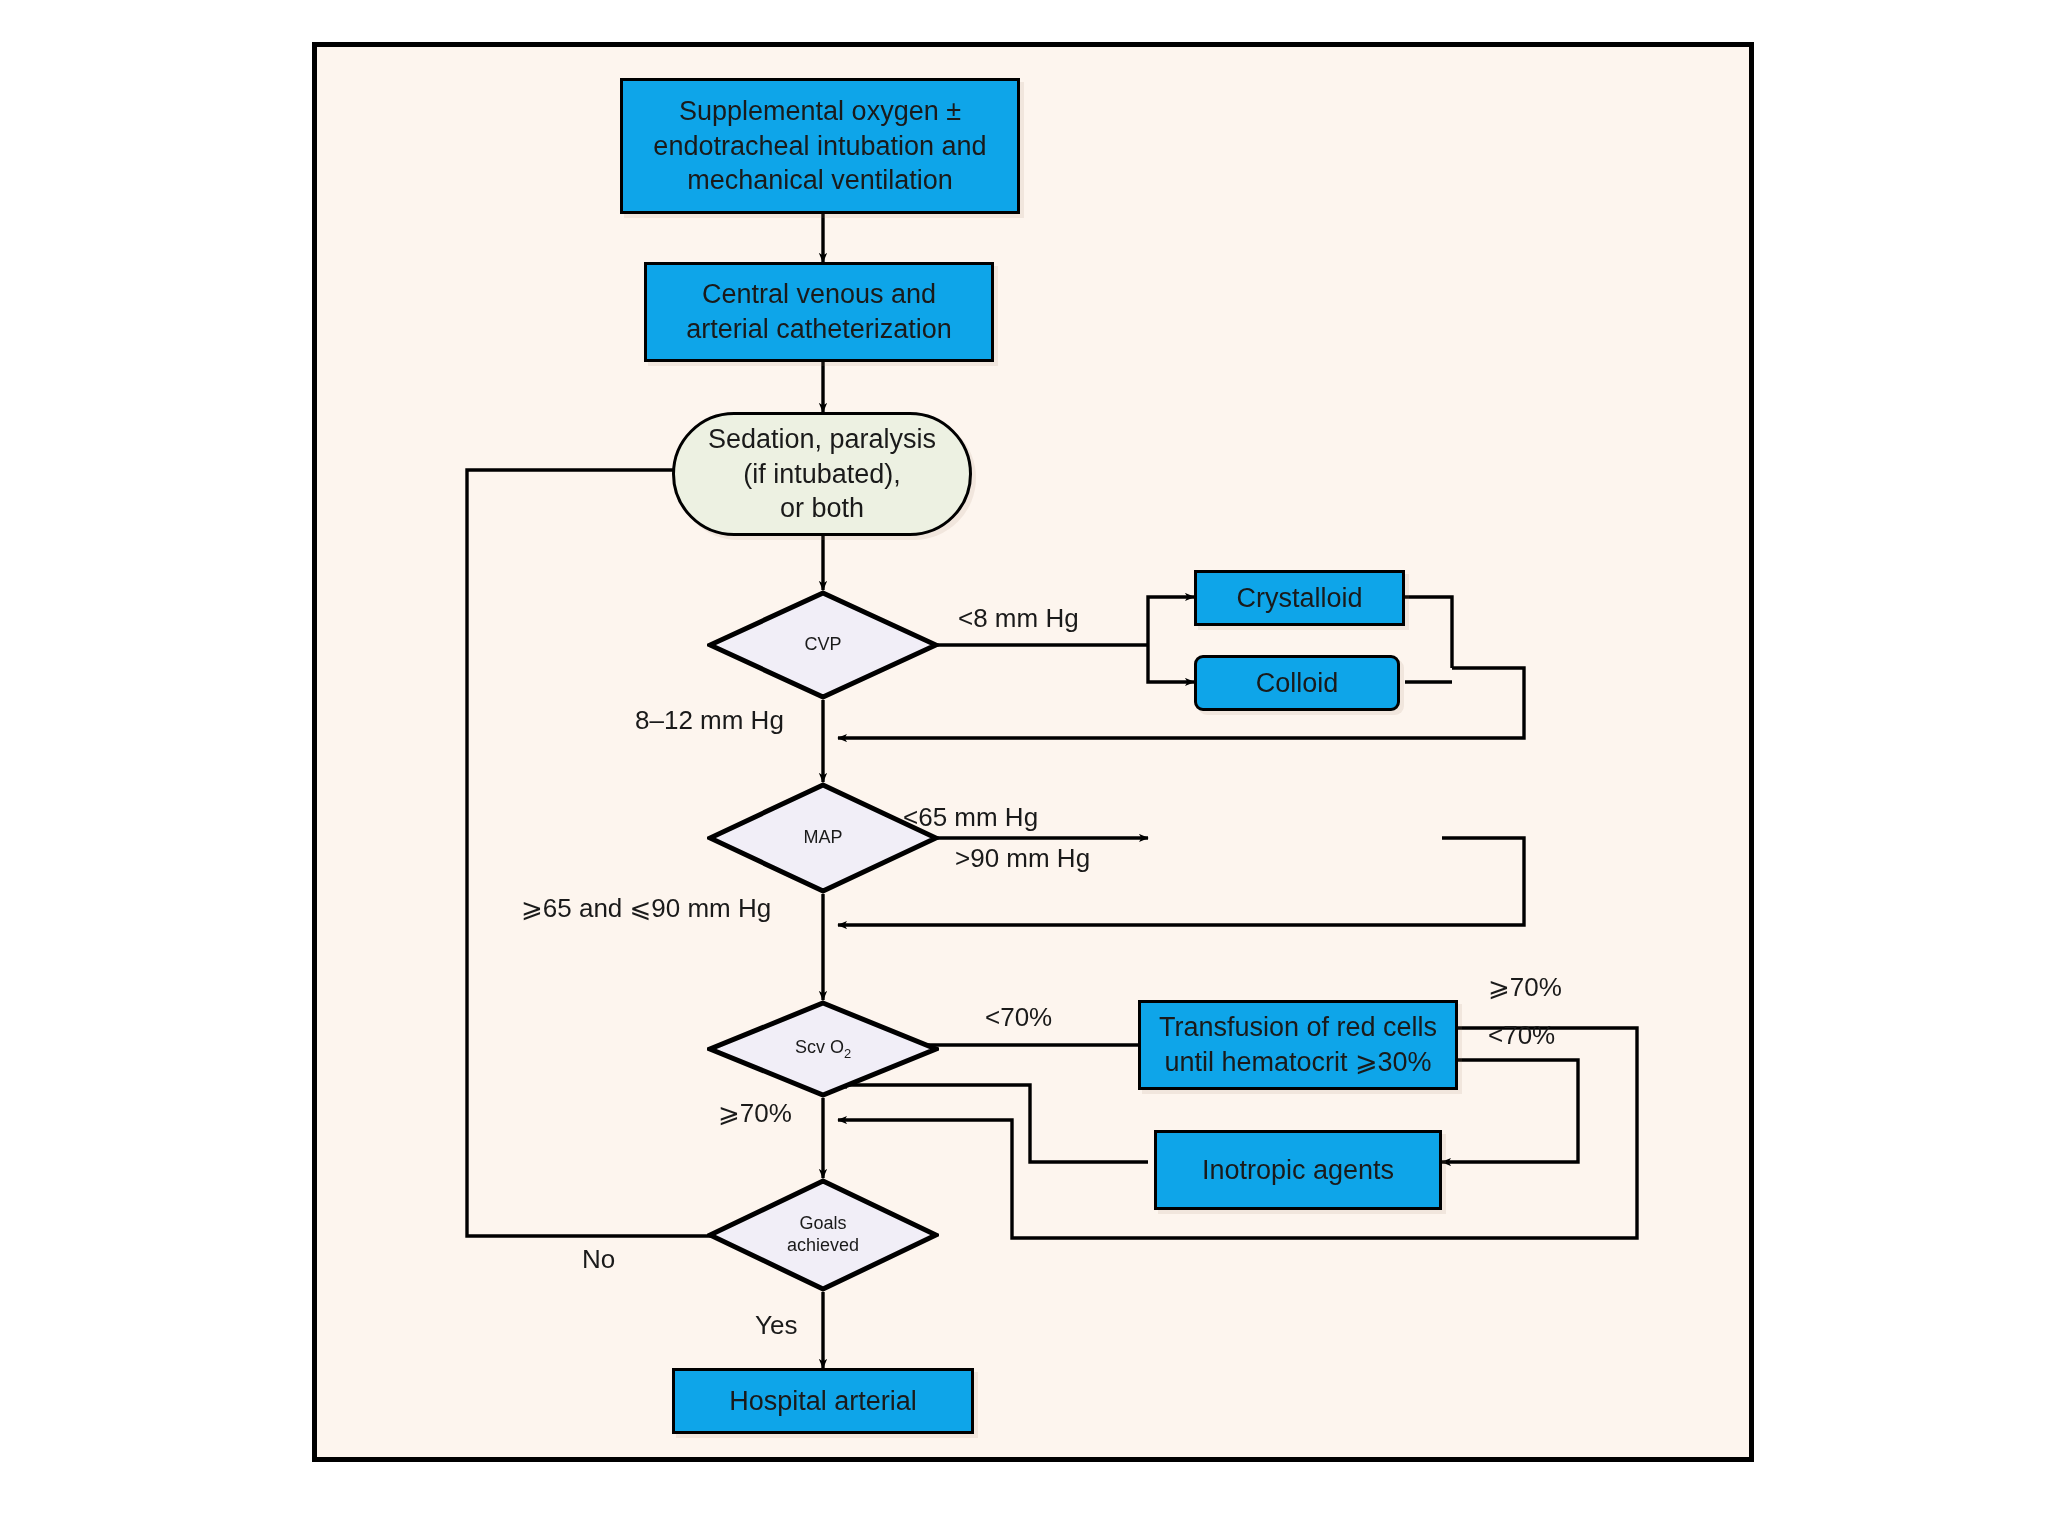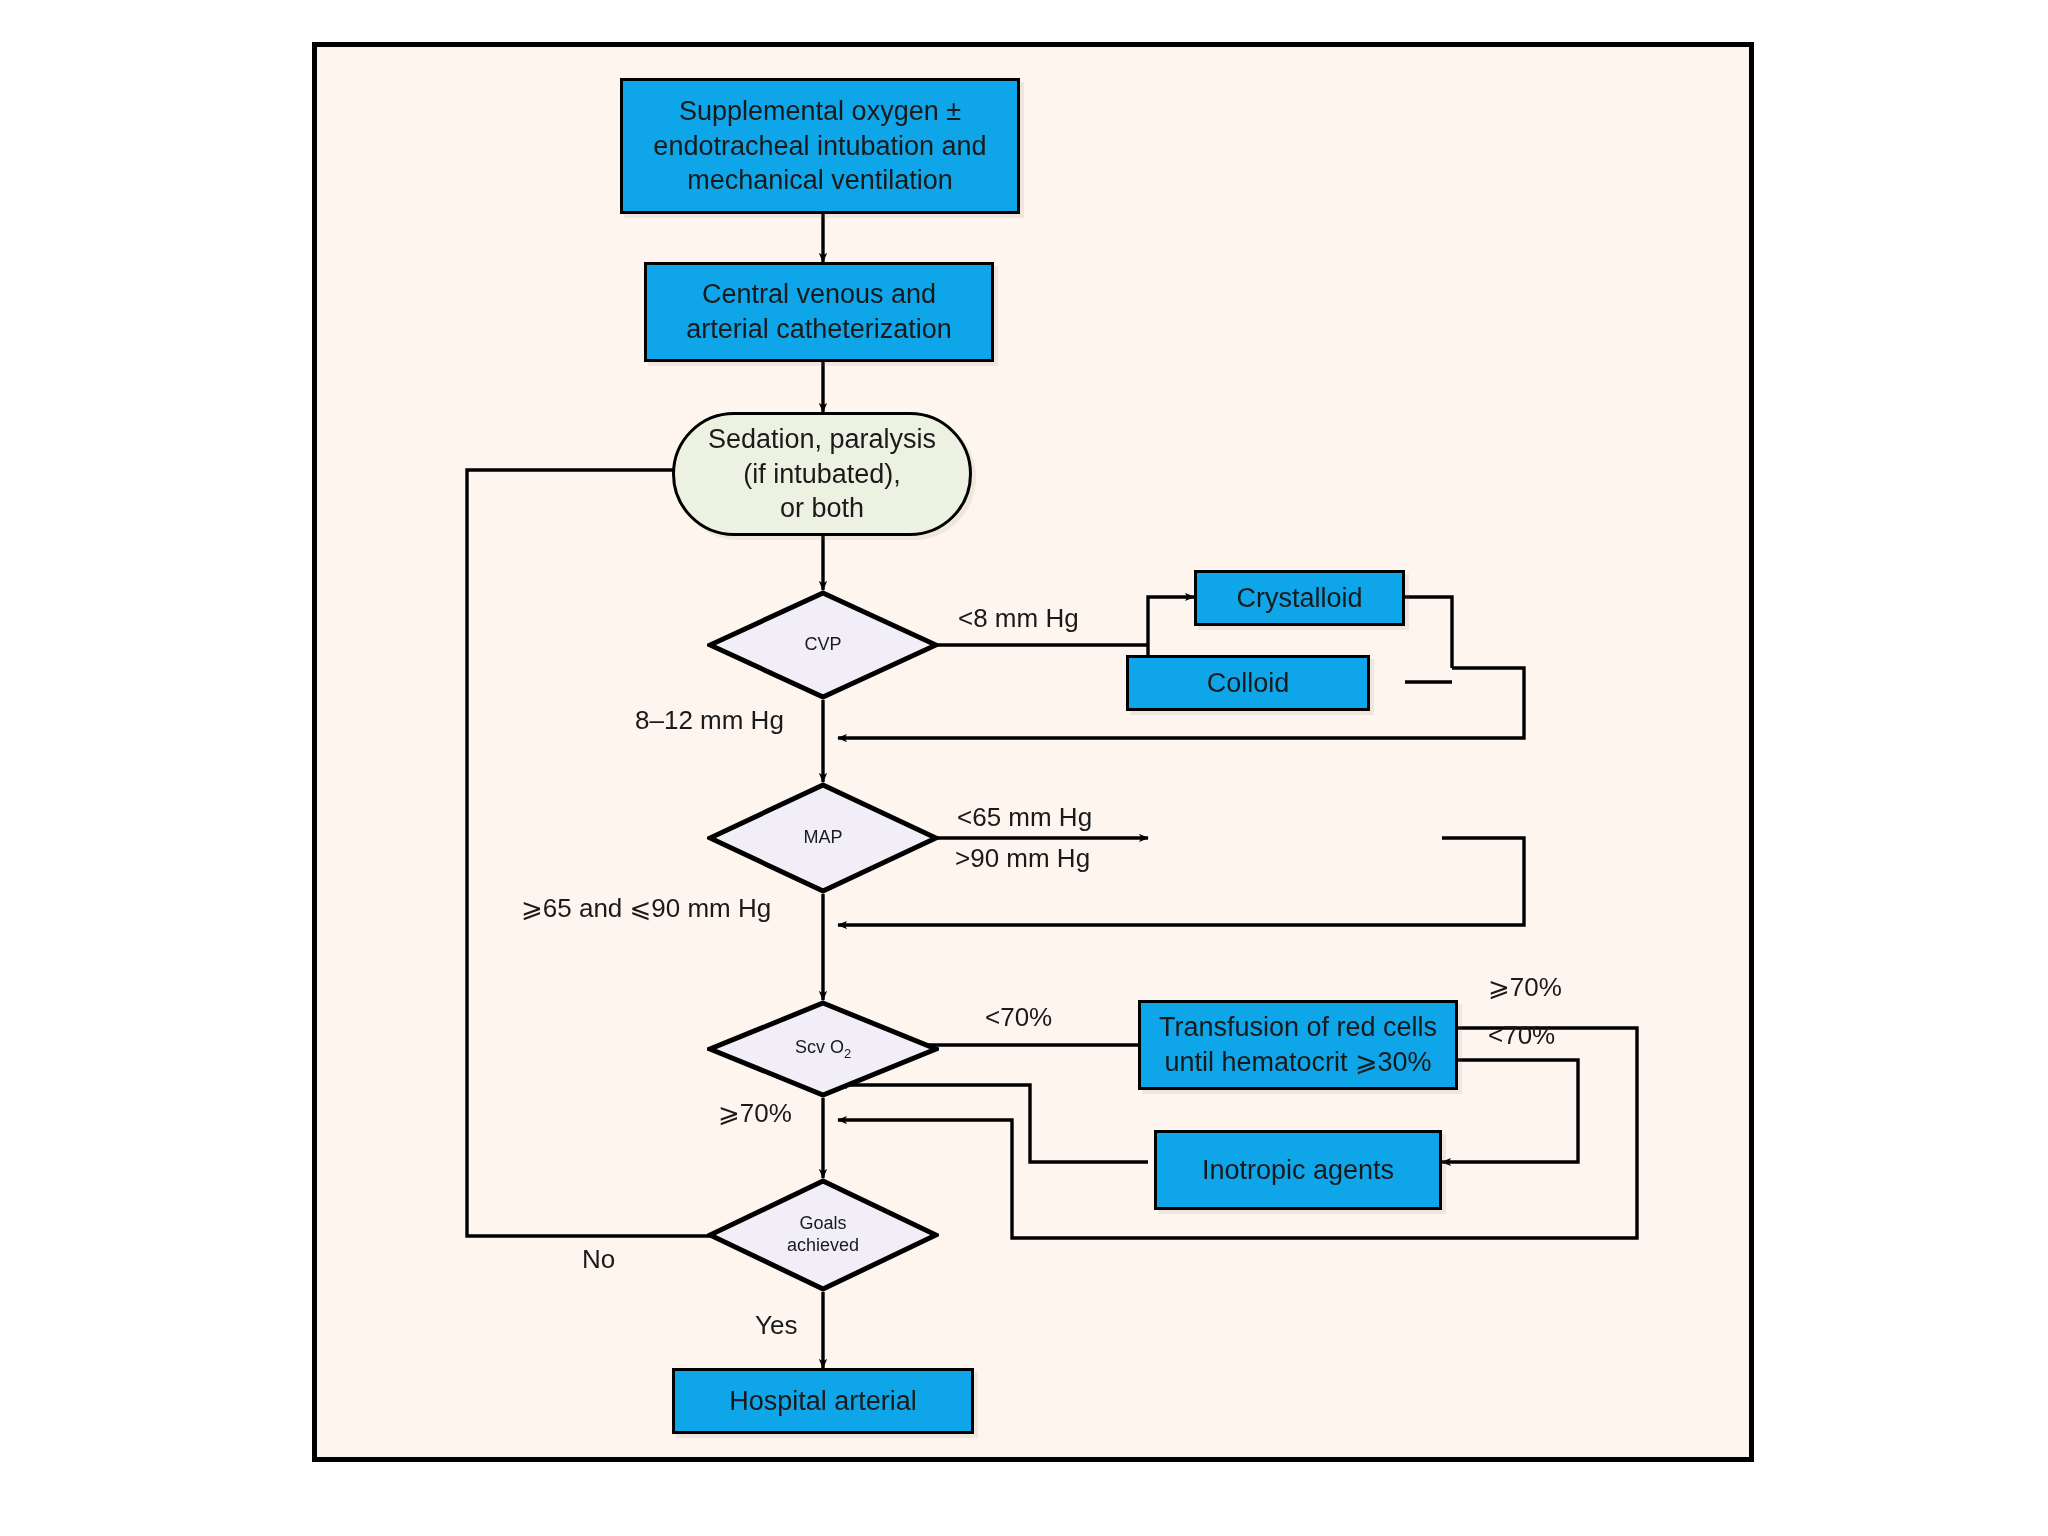--- a/index.html
+++ b/index.html
@@ -156,21 +156,21 @@
 
   <div class="diamond-wrap" style="left:707px; top:590px; width:232px; height:110px;">
     <svg class="diamond-shape" viewBox="0 0 232 110" preserveAspectRatio="none">
       <polygon points="116,3 229,55 116,107 3,55" fill="#f1eef7" stroke="#000000" stroke-width="5"></polygon>
     </svg>
     <span class="diamond-label">CVP</span>
   </div>
 
   <div class="node proc" style="left:1194px; top:570px; width:211px; height:56px;">Crystalloid</div>
 
-  <div class="node proc" style="left:1126px; top:655px; width:244px; height:56px;">Colloid</div>
+  <div class="node proc" style="left:1194px; top:655px; width:206px; height:56px;border-radius:9px;">Colloid</div>
 
   <div class="diamond-wrap" style="left:707px; top:782px; width:232px; height:112px;">
     <svg class="diamond-shape" viewBox="0 0 232 112" preserveAspectRatio="none">
       <polygon points="116,3 229,56 116,109 3,56" fill="#f1eef7" stroke="#000000" stroke-width="5"></polygon>
     </svg>
     <span class="diamond-label">MAP</span>
   </div>
 
 
   <div class="diamond-wrap" style="left:707px; top:1000px; width:232px; height:98px;">
@@ -192,21 +192,21 @@
     <span class="diamond-label">Goals
 achieved</span>
   </div>
 
   <div class="node proc" style="left:672px; top:1368px; width:302px; height:66px;">Hospital arterial</div>
 
   <div class="edge-label" style="left:958px; top:603px;">&lt;8 mm Hg</div>
 
   <div class="edge-label" style="left:635px; top:705px;">8–12 mm Hg</div>
 
-  <div class="edge-label" style="left:957px; top:802px;">&lt;65 mm Hg</div>
+  <div class="edge-label" style="left:903px; top:802px;">&lt;65 mm Hg</div>
 
   <div class="edge-label" style="left:955px; top:843px;">&gt;90 mm Hg</div>
 
   <div class="edge-label" style="left:521px; top:893px;text-align:right;">⩾65 and ⩽90 mm Hg</div>
 
   <div class="edge-label" style="left:985px; top:1002px;">&lt;70%</div>
 
   <div class="edge-label" style="left:718px; top:1098px;">⩾70%</div>
 
   <div class="edge-label" style="left:1488px; top:972px;">⩾70%</div>

